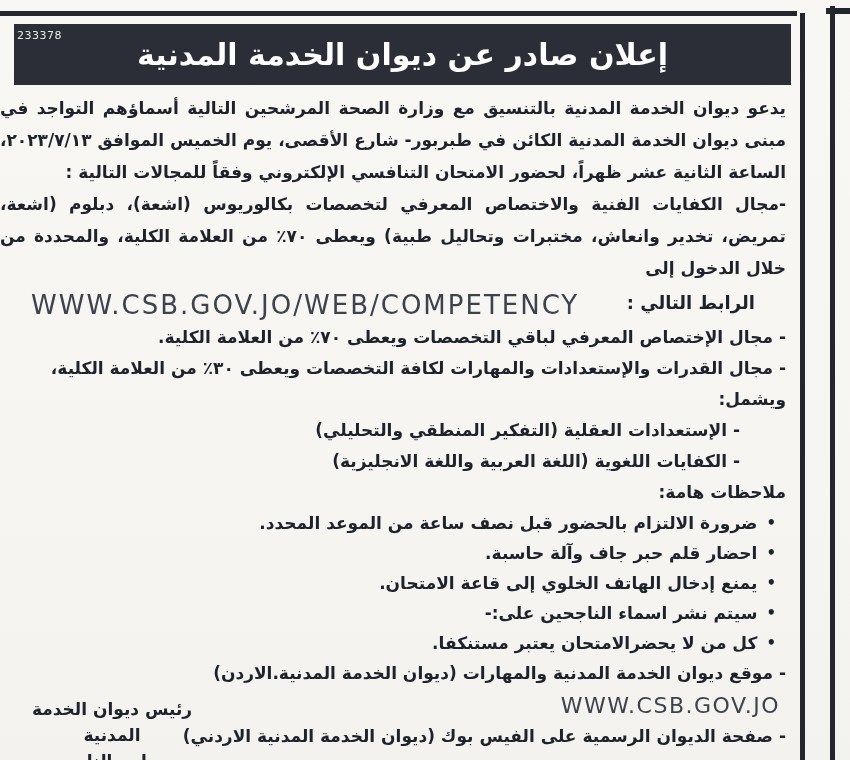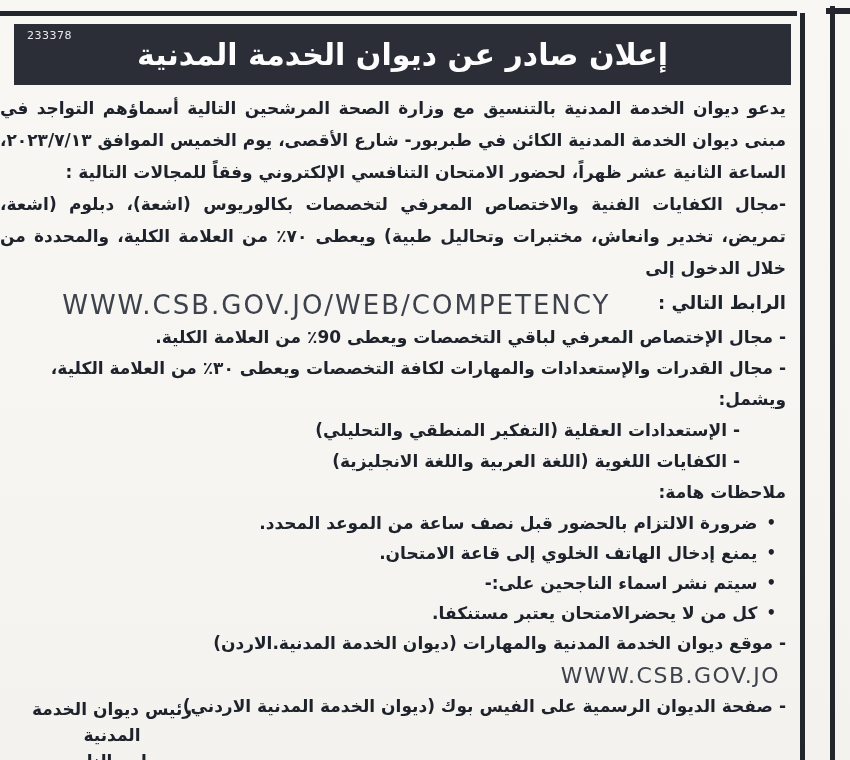--- a/index.html
+++ b/index.html
@@ -17,36 +17,36 @@
   .rule{position:absolute;background:#23262d;}
   .top-rule{left:0;top:11px;width:797px;height:5px;}
   .top-rule-stub{left:826px;top:8px;width:24px;height:6px;}
   .right-border-main{left:800px;top:13px;width:5px;height:747px;}
   .right-border-outer{left:830px;top:6px;width:5px;height:754px;}
   .header-box{
     position:absolute;left:14px;top:24px;width:777px;height:61px;
     background:#2b2e37;
   }
   .ref-number{
-    position:absolute;left:13px;top:5px;
+    position:absolute;left:3px;top:5px;
     color:#e9eaec;font-size:11px;letter-spacing:.5px;
     font-weight:400;direction:ltr;
   }
   .ad-title{
     width:100%;height:70px;line-height:61px;text-align:center;
     color:#fdfdfd;font-size:30px;font-weight:bold;
   }
   .content{
     position:absolute;left:0;top:92px;width:786px;
     direction:rtl;color:#1e222b;font-weight:bold;
   }
   .para{font-size:17px;line-height:32px;text-align:justify;margin:0;}
   .line{font-size:17px;line-height:31px;text-align:right;margin:0;}
   .sub{padding-right:46px;}
-  .url-line{height:38px;line-height:38px;text-align:right;}
+  .url-line{height:38px;line-height:38px;text-align:center;}
   .url-label{font-size:18px;font-weight:bold;}
   .latin-url{
     direction:ltr;display:inline-block;
     font-size:26px;font-weight:400;letter-spacing:2px;
     color:#3d424c;margin-right:42px;vertical-align:middle;
   }
   .latin-url-small{
     direction:ltr;display:inline-block;
     font-size:22px;font-weight:400;letter-spacing:1.5px;
     color:#3d424c;margin-right:6px;vertical-align:middle;
@@ -79,29 +79,32 @@
 
     <p class="para">يدعو ديوان الخدمة المدنية بالتنسيق مع وزارة الصحة المرشحين التالية أسماؤهم التواجد في مبنى ديوان الخدمة المدنية الكائن في طبربور- شارع الأقصى، يوم الخميس الموافق ٢٠٢٣/٧/١٣، الساعة الثانية عشر ظهراً، لحضور الامتحان التنافسي الإلكتروني وفقاً للمجالات التالية :</p>
 
     <p class="para">-مجال الكفايات الفنية والاختصاص المعرفي لتخصصات بكالوريوس (اشعة)، دبلوم (اشعة، تمريض، تخدير وانعاش، مختبرات وتحاليل طبية) ويعطى ٧٠٪ من العلامة الكلية، والمحددة من خلال الدخول إلى</p>
 
     <div class="url-line">
       <span class="url-label">الرابط التالي :</span>
       <span class="latin-url">WWW.CSB.GOV.JO/WEB/COMPETENCY</span>
     </div>
 
-    <div class="line">- مجال الإختصاص المعرفي لباقي التخصصات ويعطى 90٪ من العلامة الكلية.</div>
+    <div class="line">- مجال الإختصاص المعرفي لباقي التخصصات ويعطى ٧٠٪ من العلامة الكلية.</div>
     <div class="line">- مجال القدرات والإستعدادات والمهارات لكافة التخصصات ويعطى ٣٠٪ من العلامة الكلية، ويشمل:</div>
     <div class="line sub">- الإستعدادات العقلية (التفكير المنطقي والتحليلي)</div>
     <div class="line sub">- الكفايات اللغوية (اللغة العربية واللغة الانجليزية)</div>
 
     <div class="line">ملاحظات هامة:</div>
 
     <div class="note">
       <span class="bullet">•</span><span>ضرورة الالتزام بالحضور قبل نصف ساعة من الموعد المحدد.</span>
+    </div>
+    <div class="note">
+      <span class="bullet">•</span><span>احضار قلم حبر جاف وآلة حاسبة.</span>
     </div>
     <div class="note">
       <span class="bullet">•</span><span>يمنع إدخال الهاتف الخلوي إلى قاعة الامتحان.</span>
     </div>
     <div class="note">
       <span class="bullet">•</span><span>سيتم نشر اسماء الناجحين على:-</span>
     </div>
     <div class="note">
       <span class="bullet">•</span><span>كل من لا يحضرالامتحان يعتبر مستنكفا.</span>
     </div>

